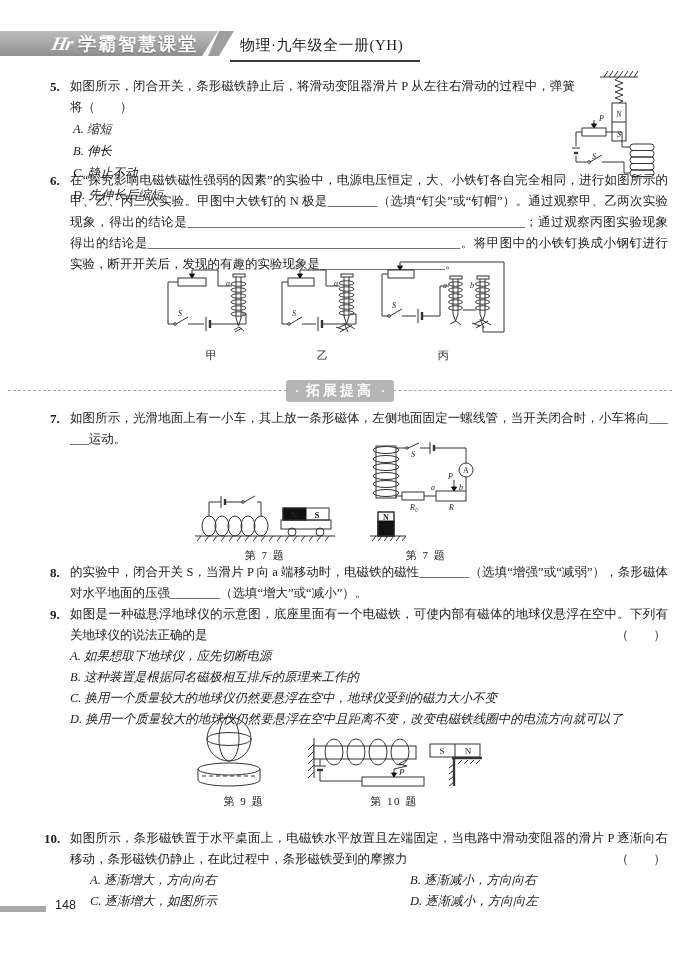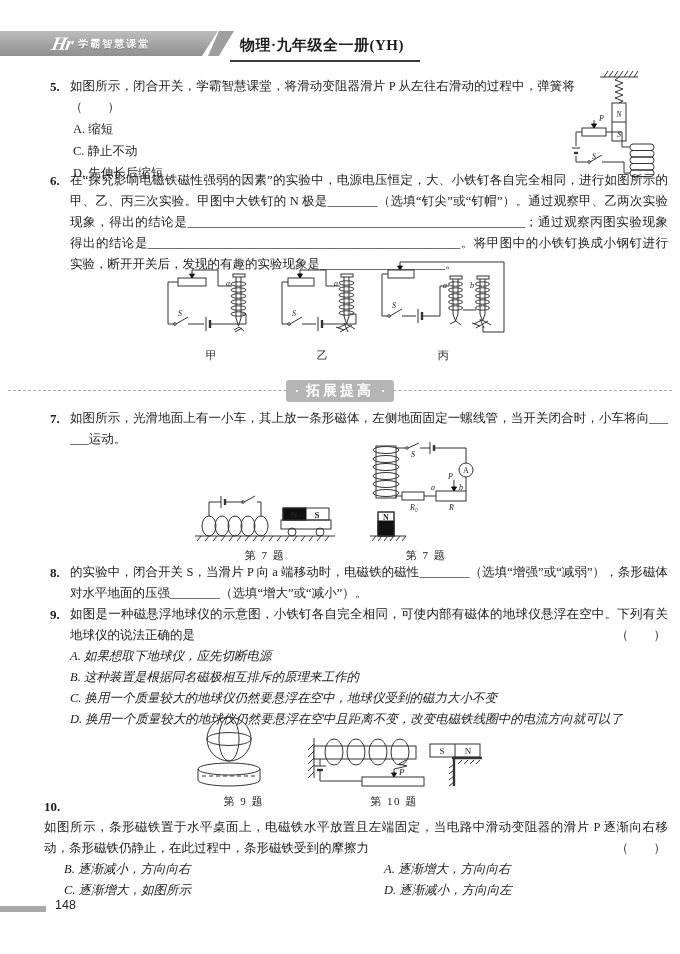--- a/index.html
+++ b/index.html
@@ -8,31 +8,31 @@
 
   
   .banner { position:absolute; left:0; top:31px; width:218px; height:25px;
             background:linear-gradient(180deg,#bdbdbd,#8f8f8f);
             clip-path:polygon(0 0,100% 0,calc(100% - 16px) 100%,0 100%);
             display:flex; align-items:center; }
   .banner-tail { position:absolute; left:208px; top:31px; width:26px; height:25px;
             background:#9e9e9e; clip-path:polygon(42% 0,100% 0,42% 100%,0 100%); }
   .logo-mark { font-style:italic; font-weight:bold; color:#fff; font-size:19px;
                margin-left:52px; transform:skewX(-12deg); letter-spacing:-1px; }
-  .logo-text { color:#fff; font-weight:bold; font-size:10px; letter-spacing:2px; margin-left:6px;
+  .logo-text { color:#fff; font-weight:bold; font-size:18px; letter-spacing:2px; margin-left:6px;
                text-shadow:0 1px 1px #6e6e6e; }
-  .header-title { position:absolute; left:240px; top:36px; font-weight:bold; font-size:15px; letter-spacing:0.5px; }
+  .header-title { position:absolute; left:240px; top:36px; font-weight:normal; font-size:15px; letter-spacing:0.5px; }
   .header-underline { position:absolute; left:230px; top:60px; width:190px; height:2px; background:#3a3a3a; }
 
   
   .q { position:absolute; display:flex; font-size:12.5px; line-height:21px; }
   .qnum { font-weight:bold; flex:none; width:20px; font-size:13px; }
   .qnum.w26 { width:26px; }
   .qbody { flex:1; text-align:justify; word-break:break-all; position:relative; }
-  .opt { line-height:22px; padding-left:3px; }
+  .opt { line-height:22px; padding-left:3px;font-style:italic; }
   .optrow { line-height:21px;font-style:italic; }
   .bracket { position:absolute; right:2px; }
   .opt-grid { display:grid; grid-template-columns:320px 1fr; padding-left:20px; }
 
   
   .divider { position:absolute; left:0; top:380px; width:680px; height:22px; }
   .divider .dash { position:absolute; left:8px; right:8px; top:10px; border-top:1px dashed #a9a9a9; }
   .divider .pill { position:absolute; left:50%; transform:translateX(-50%); top:0;
                    background:#b5b5b5; color:#fff; font-weight:bold; font-size:14px;
                    padding:2px 9px; border-radius:3px; letter-spacing:3px; display:flex; align-items:center; gap:7px; }
@@ -61,22 +61,23 @@
     <span class="logo-mark">Hr</span>
     <span class="logo-text">学霸智慧课堂</span>
   </div>
   <div class="banner-tail"></div>
   <div class="header-title">物理·九年级全一册(YH)</div>
   <div class="header-underline"></div>
 
   <div class="q" style="left:50px; top:76px; width:525px;">
     <div class="qnum">5.</div>
     <div class="qbody">
-      <div>如图所示，闭合开关，学霸智慧课堂，将滑动变阻器滑片 P 从左往右滑动的过程中，弹簧将（　　）</div>
+      <div>如图所示，闭合开关，条形磁铁静止后，将滑动变阻器滑片 P 从左往右滑动的过程中，弹簧将（　　）</div>
       <div class="opt">A. 缩短</div>
+      <div class="opt">B. 伸长</div>
       <div class="opt">C. 静止不动</div>
       <div class="opt">D. 先伸长后缩短</div>
     </div>
   </div>
 
   <div class="figbox" style="left:572px; top:70px; width:96px;">
     <svg class="fig" width="96" height="108" viewBox="0 0 96 108">
       <path d="M28 7 H66 M32 7 l4 -6 M37 7 l4 -6 M42 7 l4 -6 M47 7 l4 -6 M52 7 l4 -6 M57 7 l4 -6 M62 7 l4 -6"></path>
       <polyline points="47,7 43,10 51,13 43,16 51,19 43,22 51,25 43,28 51,31 47,33"></polyline>
       <rect x="40" y="33" width="14" height="38"></rect>
@@ -286,21 +287,21 @@
   </div>
 
   <div class="q" style="left:50px; top:562px; width:618px;">
     <div class="qnum">8.</div>
     <div class="qbody">的实验中，闭合开关 S，当滑片 P 向 a 端移动时，电磁铁的磁性________（选填“增强”或“减弱”），条形磁体对水平地面的压强________（选填“增大”或“减小”）。</div>
   </div>
 
   <div class="q" style="left:50px; top:604px; width:618px;">
     <div class="qnum">9.</div>
     <div class="qbody">
-      <div>如图是一种磁悬浮地球仪的示意图，小铁钉各自完全相同，可使内部有磁体的地球仪悬浮在空中。下列有关地球仪的说法正确的是</div>
+      <div>如图是一种磁悬浮地球仪的示意图，底座里面有一个电磁铁，可使内部有磁体的地球仪悬浮在空中。下列有关地球仪的说法正确的是</div>
       <span class="bracket" style="top:21px;">（　　）</span>
       <div class="optrow">A. 如果想取下地球仪，应先切断电源</div>
       <div class="optrow">B. 这种装置是根据同名磁极相互排斥的原理来工作的</div>
       <div class="optrow">C. 换用一个质量较大的地球仪仍然要悬浮在空中，地球仪受到的磁力大小不变</div>
       <div class="optrow">D. 换用一个质量较大的地球仪仍然要悬浮在空中且距离不变，改变电磁铁线圈中的电流方向就可以了</div>
     </div>
   </div>
 
   <div class="figbox" style="left:188px; top:716px; width:76px;text-align:right;">
     <svg class="fig" width="70" height="72" viewBox="0 0 70 72">
@@ -334,28 +335,28 @@
       <rect class="wht" x="126" y="8" width="50" height="13"></rect>
       <path d="M151 8 V21"></path>
       <text x="138" y="18" font-size="9" text-anchor="middle">S</text>
       <text x="164" y="18" font-size="9" text-anchor="middle">N</text>
       <path class="thick" d="M148 22 H178 M150 22 V50"></path>
       <path d="M158 24 l-4 4 M164 24 l-4 4 M170 24 l-4 4 M176 24 l-4 4 M150 28 l-5 4 M150 34 l-5 4 M150 40 l-5 4 M150 46 l-5 4"></path>
     </svg>
     <div class="figcap">第 10 题</div>
   </div>
 
-  <div class="q" style="left:44px; top:796px; width:624px;flex-direction:column;">
+  <div class="q" style="left:44px; top:828px; width:624px;">
     <div class="qnum w26">10.</div>
     <div class="qbody">
       <div>如图所示，条形磁铁置于水平桌面上，电磁铁水平放置且左端固定，当电路中滑动变阻器的滑片 P 逐渐向右移动，条形磁铁仍静止，在此过程中，条形磁铁受到的摩擦力</div>
       <span class="bracket" style="top:21px;">（　　）</span>
       <div class="opt-grid">
+        <div class="optrow">A. 逐渐增大，方向向右</div>
         <div class="optrow">B. 逐渐减小，方向向右</div>
-        <div class="optrow">A. 逐渐增大，方向向右</div>
         <div class="optrow">C. 逐渐增大，如图所示</div>
         <div class="optrow">D. 逐渐减小，方向向左</div>
       </div>
     </div>
   </div>
 
   <div class="footer-bar"></div>
   <div class="footer-page">148</div>
 
 </div>

